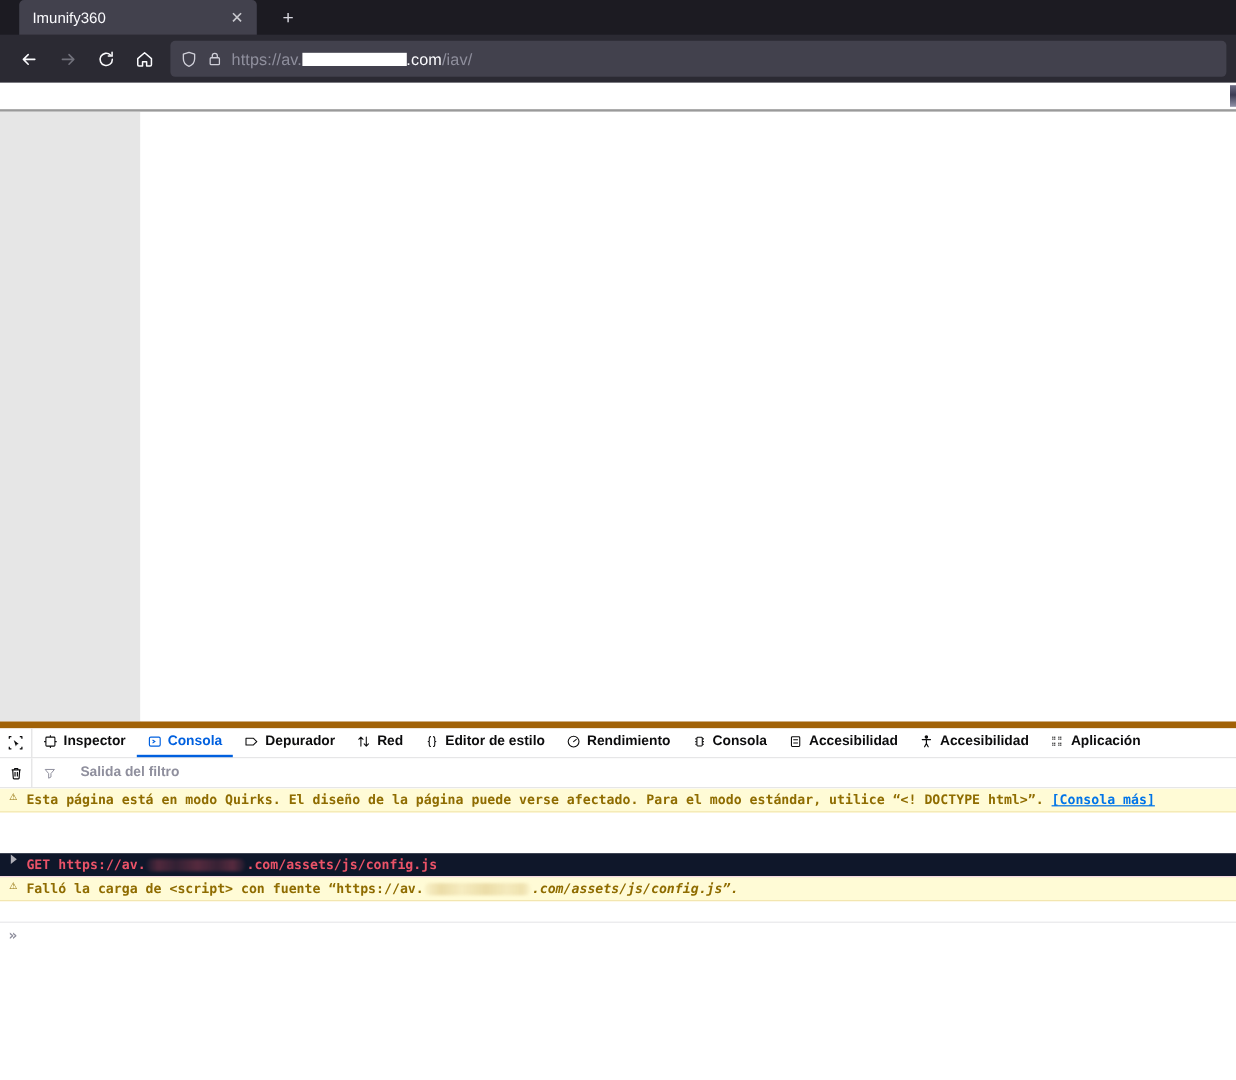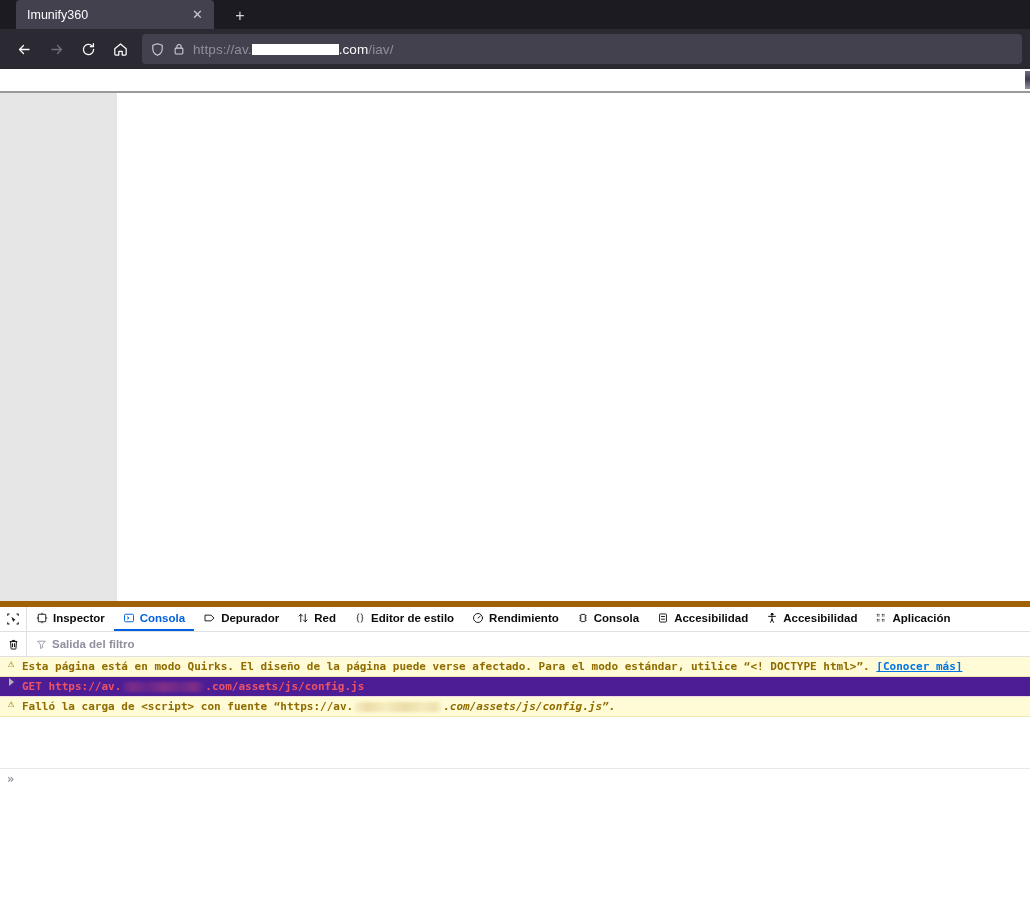--- a/index.html
+++ b/index.html
@@ -168,21 +168,21 @@
     flex: 0 0 auto;
   }
   .dt-trash {
     width: 27px; height: 100%;
     display: flex; align-items: center; justify-content: center;
     border-right: 1px solid #e0e0e2;
     color: #0c0c0d;
   }
   .dt-filter-input {
     flex: 1; height: 100%;
-    display: flex; align-items: center; gap: 5px;
+    display: flex; align-items: center; gap: 20px;
     padding-left: 9px;
     color: #8f8f9d;
     font-size: 11.5px;
     text-align: center;
   }
 
   .console-rows {
     flex: 1;
     overflow: hidden;
     min-height: 0;
@@ -197,23 +197,24 @@
     line-height: 17px;
     white-space: nowrap;
     overflow: hidden;
   }
   .crow.warn {
     background: #fffbd6;
     border-bottom: 1px solid #f3e6b0;
     color: #8f6c00;
   }
   .crow.err {
-    background: #4c1d95;
+    background: #0f172a;
     border-bottom: 1px solid #f5d9e0;
     color: #eb5368;
+    margin-top: 34px;
   }
   .crow .gutter {
     width: 22px;
     flex: 0 0 22px;
     display: flex; align-items: center; justify-content: center;
     padding-top: 0px;
   }
   .crow .msg { flex: 1; overflow: hidden; padding-right: 4px; }
   .crow .msg .em { font-style: italic; margin-top: 28px; }
   .crow .msg .lnk {
@@ -483,21 +484,21 @@
       <span>Salida del filtro</span>
     </div>
   </div>
 
   <div class="console-rows">
 
     <div class="crow warn">
       <span class="gutter">
           <span class="warn-ico">⚠</span>
         </span>
-      <span class="msg"><span>Esta página está en modo Quirks. El diseño de la página puede verse afectado. Para el modo estándar, utilice “&lt;! DOCTYPE html&gt;”. </span><span class="lnk">[Conocer más]</span></span>
+      <span class="msg"><span>Esta página está en modo Quirks. El diseño de la página puede verse afectado. Para el modo estándar, utilice “&lt;! DOCTYPE html&gt;”. </span><span class="lnk">[Consola más]</span></span>
     </div>
 
     <div class="crow err">
       <span class="gutter">
           <span class="tri"></span>
         </span>
       <span class="msg"><span>GET</span> <span>https://av.</span><span class="blur-domain w1"></span><span>.com/assets/js/config.js</span></span>
     </div>
 
 

